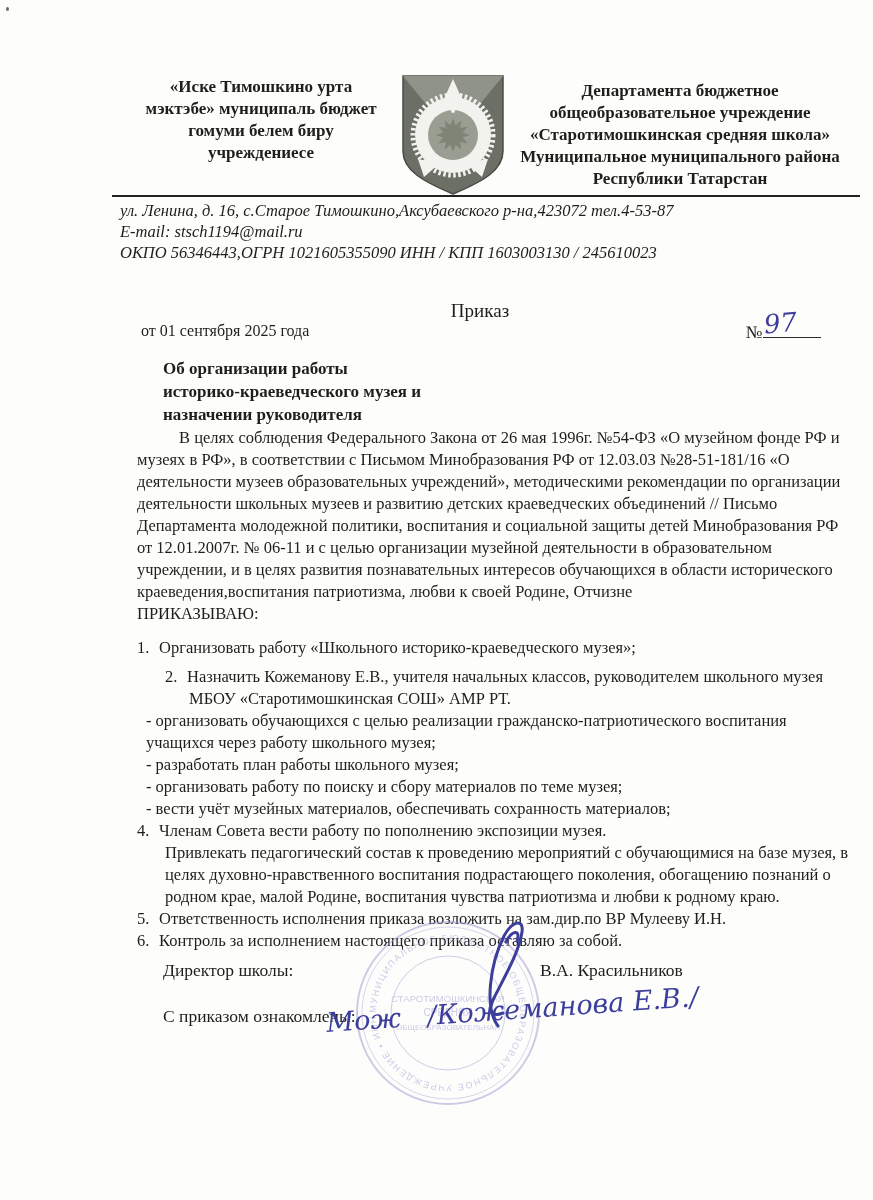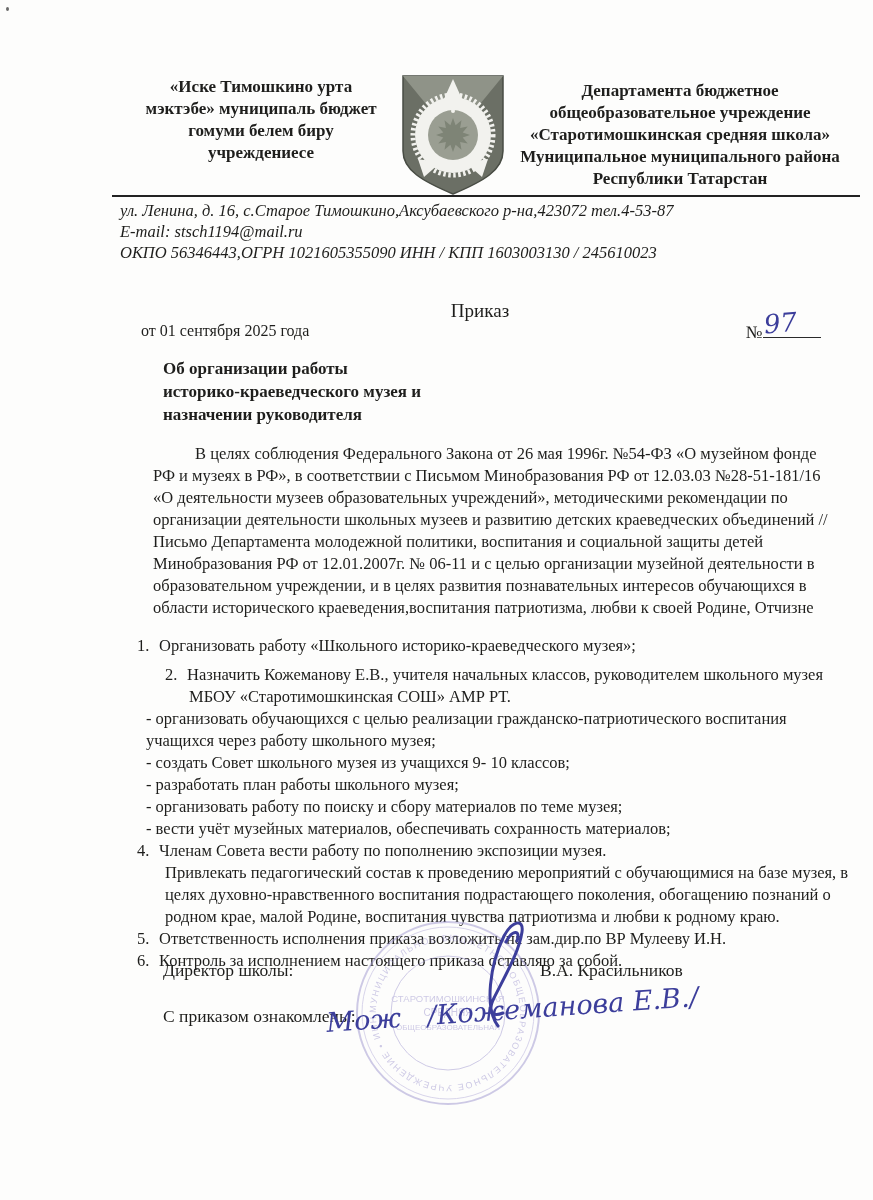--- a/index.html
+++ b/index.html
@@ -20,21 +20,21 @@
   
   .title{left:100px;top:283px;width:760px;text-align:center;font-size:19px;margin-top:17px;}
   .dateline{left:141px;top:322px;font-size:16px;}
   .nogroup{left:746px;top:322px;font-size:17.5px;}
   .no-underline{display:inline-block;width:58px;border-bottom:1.5px solid #2a2a2a;height:14px;}
   .hand{color:#3c3e9b;font-style:italic;font-family:"DejaVu Serif",serif;}
   .no-value{left:764px;top:308px;font-size:26px;transform:rotate(-5deg);}
   .subject{left:163px;top:357px;font-weight:bold;font-size:17px;line-height:23px;}
   
   .flow{left:137px;top:427px;width:716px;font-size:16.5px;line-height:22px;}
-  .preamble{text-indent:42px;margin:16px;}
+  .preamble{text-indent:42px;margin:0;}
   .resolve{margin:0;}
   .item{padding-left:24px;text-indent:-24px;}
   .item .num{display:inline-block;width:22px;text-indent:0;}
   .i1{margin-top:12px;}.i2{margin-top:7px;margin-left:28px;}.i3{margin-top:5px;}
   .sub{margin-left:5px;padding-left:4px;}
   .cont{padding-left:4px;margin:0;}
   
   .sig-label{font-size:17.5px;}
   .director-label{left:163px;top:960px;}
   .director-name{left:540px;top:960px;}
@@ -97,31 +97,31 @@
   <div class="abs hand no-value">97</div>
 
   <div class="abs subject">
     <div>Об организации работы</div>
     <div>историко-краеведческого музея и</div>
     <div>назначении руководителя</div>
   </div>
 
   <div class="abs flow">
     <p class="preamble">В целях соблюдения Федерального Закона от 26 мая 1996г. №54-ФЗ «О музейном фонде РФ и музеях в РФ», в соответствии с Письмом Минобразования РФ от 12.03.03 №28-51-181/16 «О деятельности музеев образовательных учреждений», методическими рекомендации по организации деятельности школьных музеев и развитию детских краеведческих объединений // Письмо Департамента молодежной политики, воспитания и социальной защиты детей Минобразования РФ от 12.01.2007г. № 06-11 и с целью организации музейной деятельности в образовательном учреждении, и в целях развития познавательных интересов обучающихся в области исторического краеведения,воспитания патриотизма, любви к своей Родине, Отчизне</p>
+    <p class="resolve">ПРИКАЗЫВАЮ:</p>
 
     <div class="item i1">
       <span class="num">1.</span><span>Организовать работу «Школьного историко-краеведческого  музея»;</span>
     </div>
 
     <div class="item i2">
       <span class="num">2.</span><span>Назначить Кожеманову Е.В., учителя начальных классов, руководителем школьного музея МБОУ «Старотимошкинская СОШ» АМР РТ.</span>
     </div>
 
     <div class="sub">- организовать обучающихся с целью реализации гражданско-патриотического воспитания учащихся через работу школьного музея;</div>
-    <div class="sub">- создать Совет школьного музея из учащихся  9- 10 классов;</div>
     <div class="sub">- разработать план работы школьного музея;</div>
     <div class="sub">-  организовать работу по поиску и сбору материалов по теме музея;</div>
     <div class="sub">- вести учёт музейных материалов, обеспечивать сохранность материалов;</div>
 
     <div class="item">
       <span class="num">4.</span><span>Членам Совета вести работу по пополнению экспозиции музея.</span>
       <p class="cont" style="text-indent:0;margin:0;">Привлекать педагогический состав к проведению мероприятий с обучающимися на базе музея, в целях духовно-нравственного воспитания подрастающего поколения, обогащению познаний о родном крае, малой Родине, воспитания чувства патриотизма и любви к родному краю.</p>
     </div>
 
     <div class="item">

